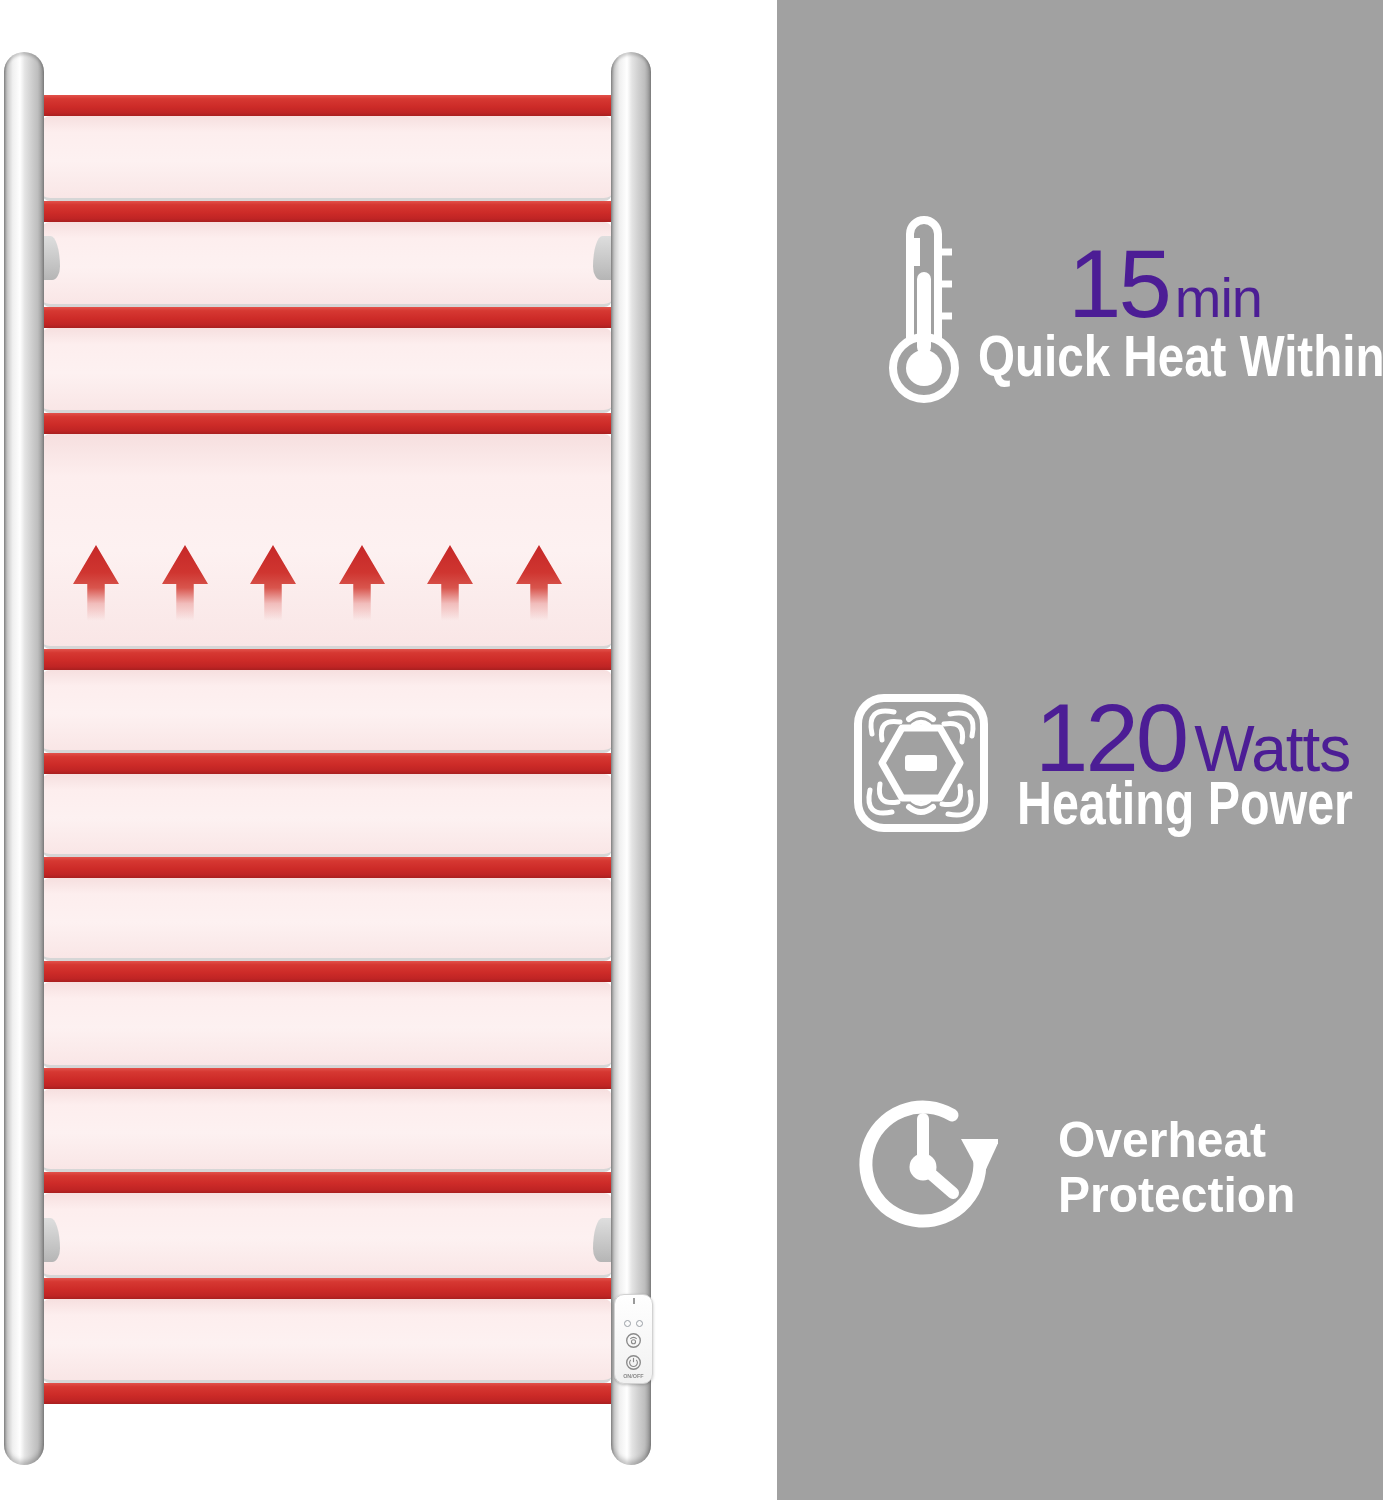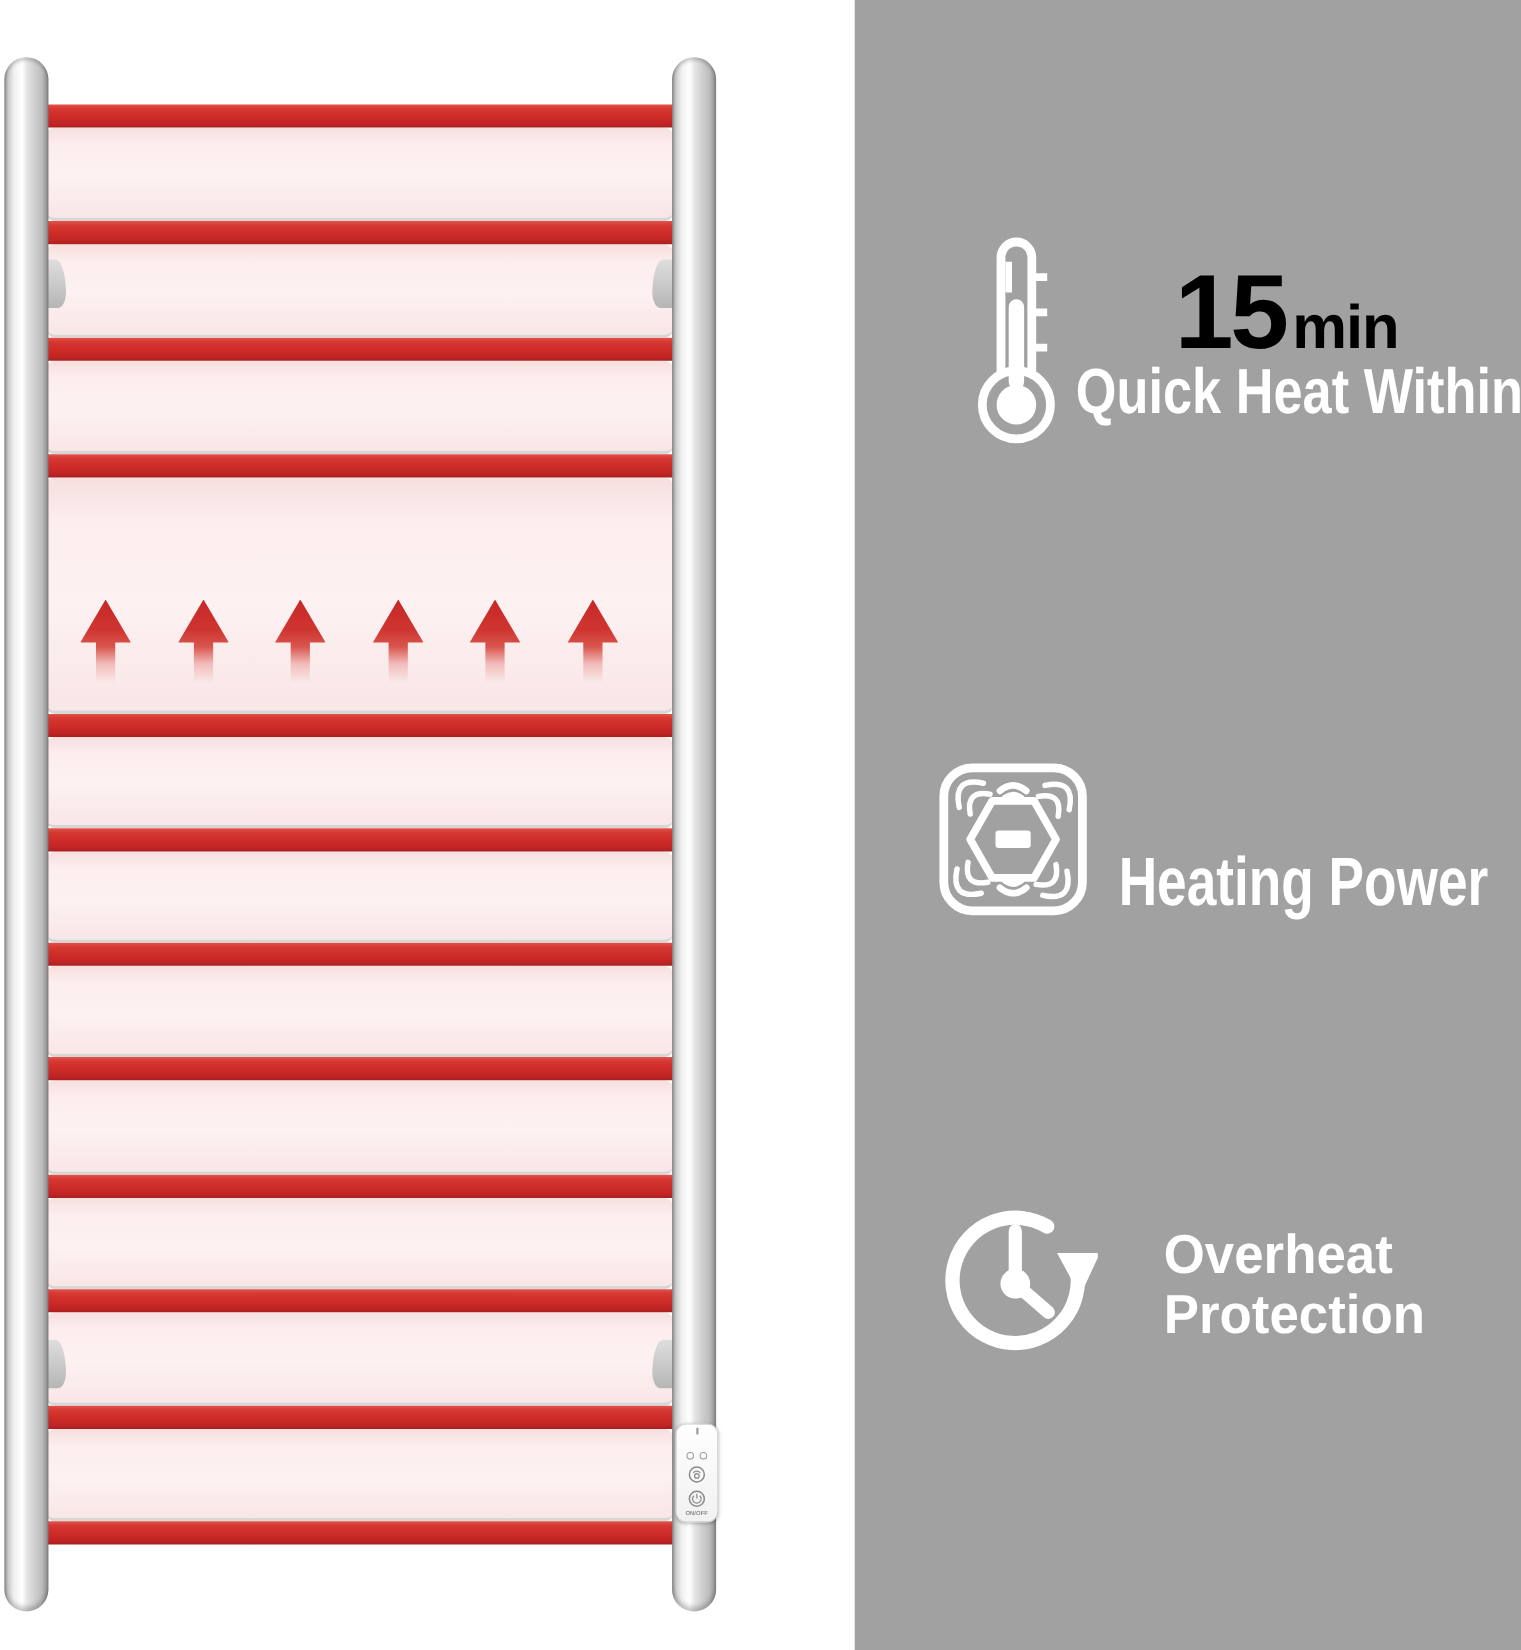--- a/index.html
+++ b/index.html
@@ -3,21 +3,21 @@
 <meta charset="utf-8">
 <style>
   html,body{margin:0;padding:0;background:#ffffff;}
   .canvas{
     position:relative;width:1383px;height:1500px;overflow:hidden;
     background:#ffffff;font-family:"Liberation Sans",sans-serif;
   }
   
   .right-panel{position:absolute;left:777px;top:0;width:606px;height:1500px;background:#a1a1a1;}
   .feat-icon{position:absolute;}
-  .big-line{position:absolute;color:#000000;font-weight:bold;font-size:96px;line-height:1;letter-spacing:-3px;white-space:nowrap;}
+  .big-line{position:absolute;color:#4c1d95;font-weight:normal;font-size:96px;line-height:1;letter-spacing:-3px;white-space:nowrap;}
   .big-line .unit{letter-spacing:-1px;}
   .u-min{font-size:56px;margin-left:6px;}
   .u-watts{font-size:64px;margin-left:8px;}
   .sub-line{position:absolute;color:#fff;font-weight:bold;line-height:1;white-space:nowrap;transform-origin:left top;}
   .f1-sub{left:978px;top:327px;font-size:58px;transform:scaleX(0.82);}
   .f2-sub{left:1017px;top:772px;font-size:62px;transform:scaleX(0.78);}
   .f3-sub{left:1058px;top:1113px;font-size:50px;line-height:55px;transform:scaleX(0.96);}
   .f1-big{left:1068px;top:236px;}
   .f2-big{left:1035px;top:690px;}
   
@@ -167,20 +167,23 @@
         <circle cx="75" cy="78" r="9" stroke-width="9"></circle>
       </g>
       <polygon points="113,50 152,50 134,89" fill="#ffffff"></polygon>
     </svg>
 
     <div class="big-line f1-big" style="left:291px;">
       <span>15</span><span class="unit u-min">min</span>
     </div>
     <div class="sub-line f1-sub" style="left:201px;">Quick Heat Within</div>
 
+    <div class="big-line f2-big" style="left:258px;">
+      <span>120</span><span class="unit u-watts">Watts</span>
+    </div>
     <div class="sub-line f2-sub" style="left:240px;">Heating Power</div>
 
     <div class="sub-line f3-sub" style="left:281px;">
       <div>Overheat</div>
       <div>Protection</div>
     </div>
   </div>
 </div>
 
 </body></html>

